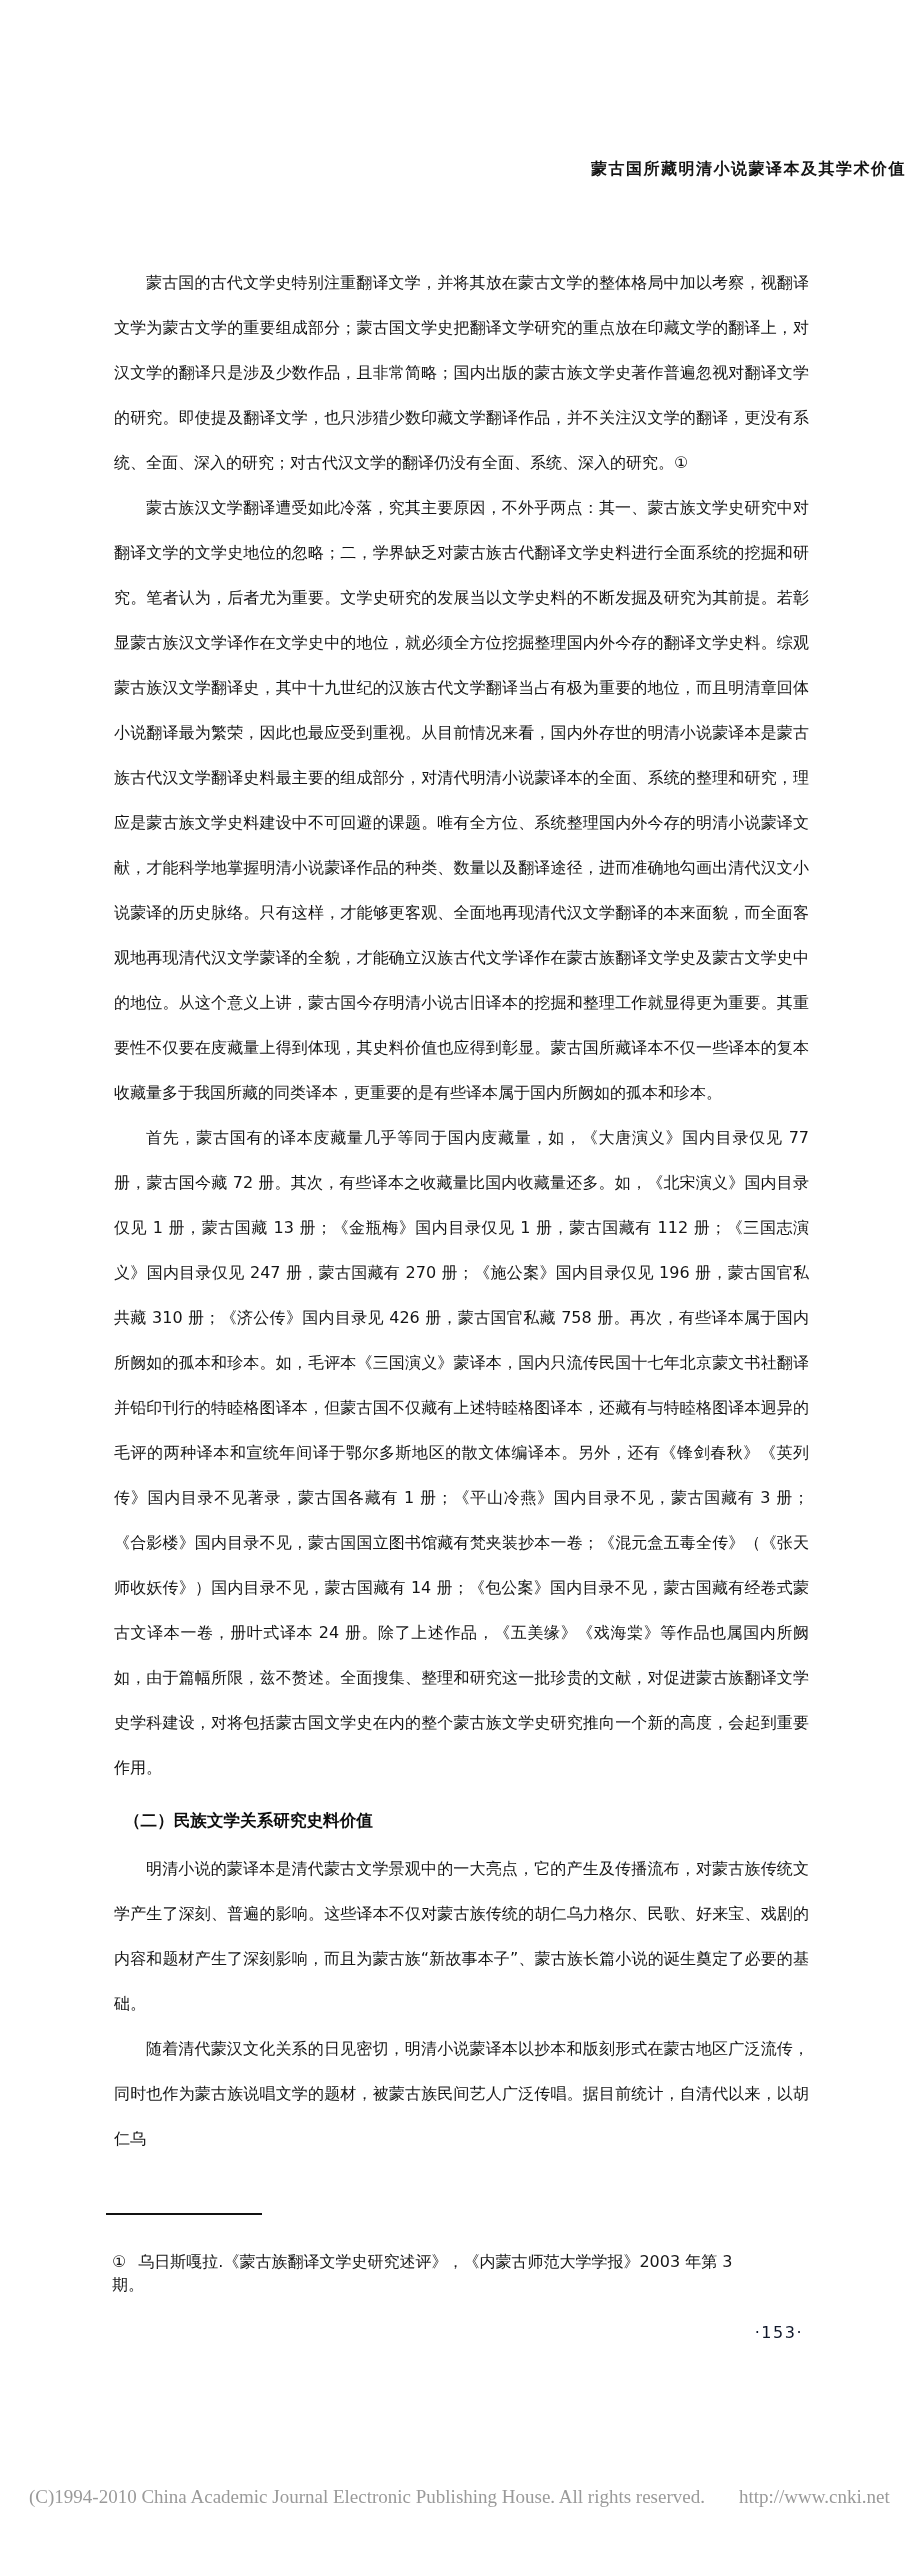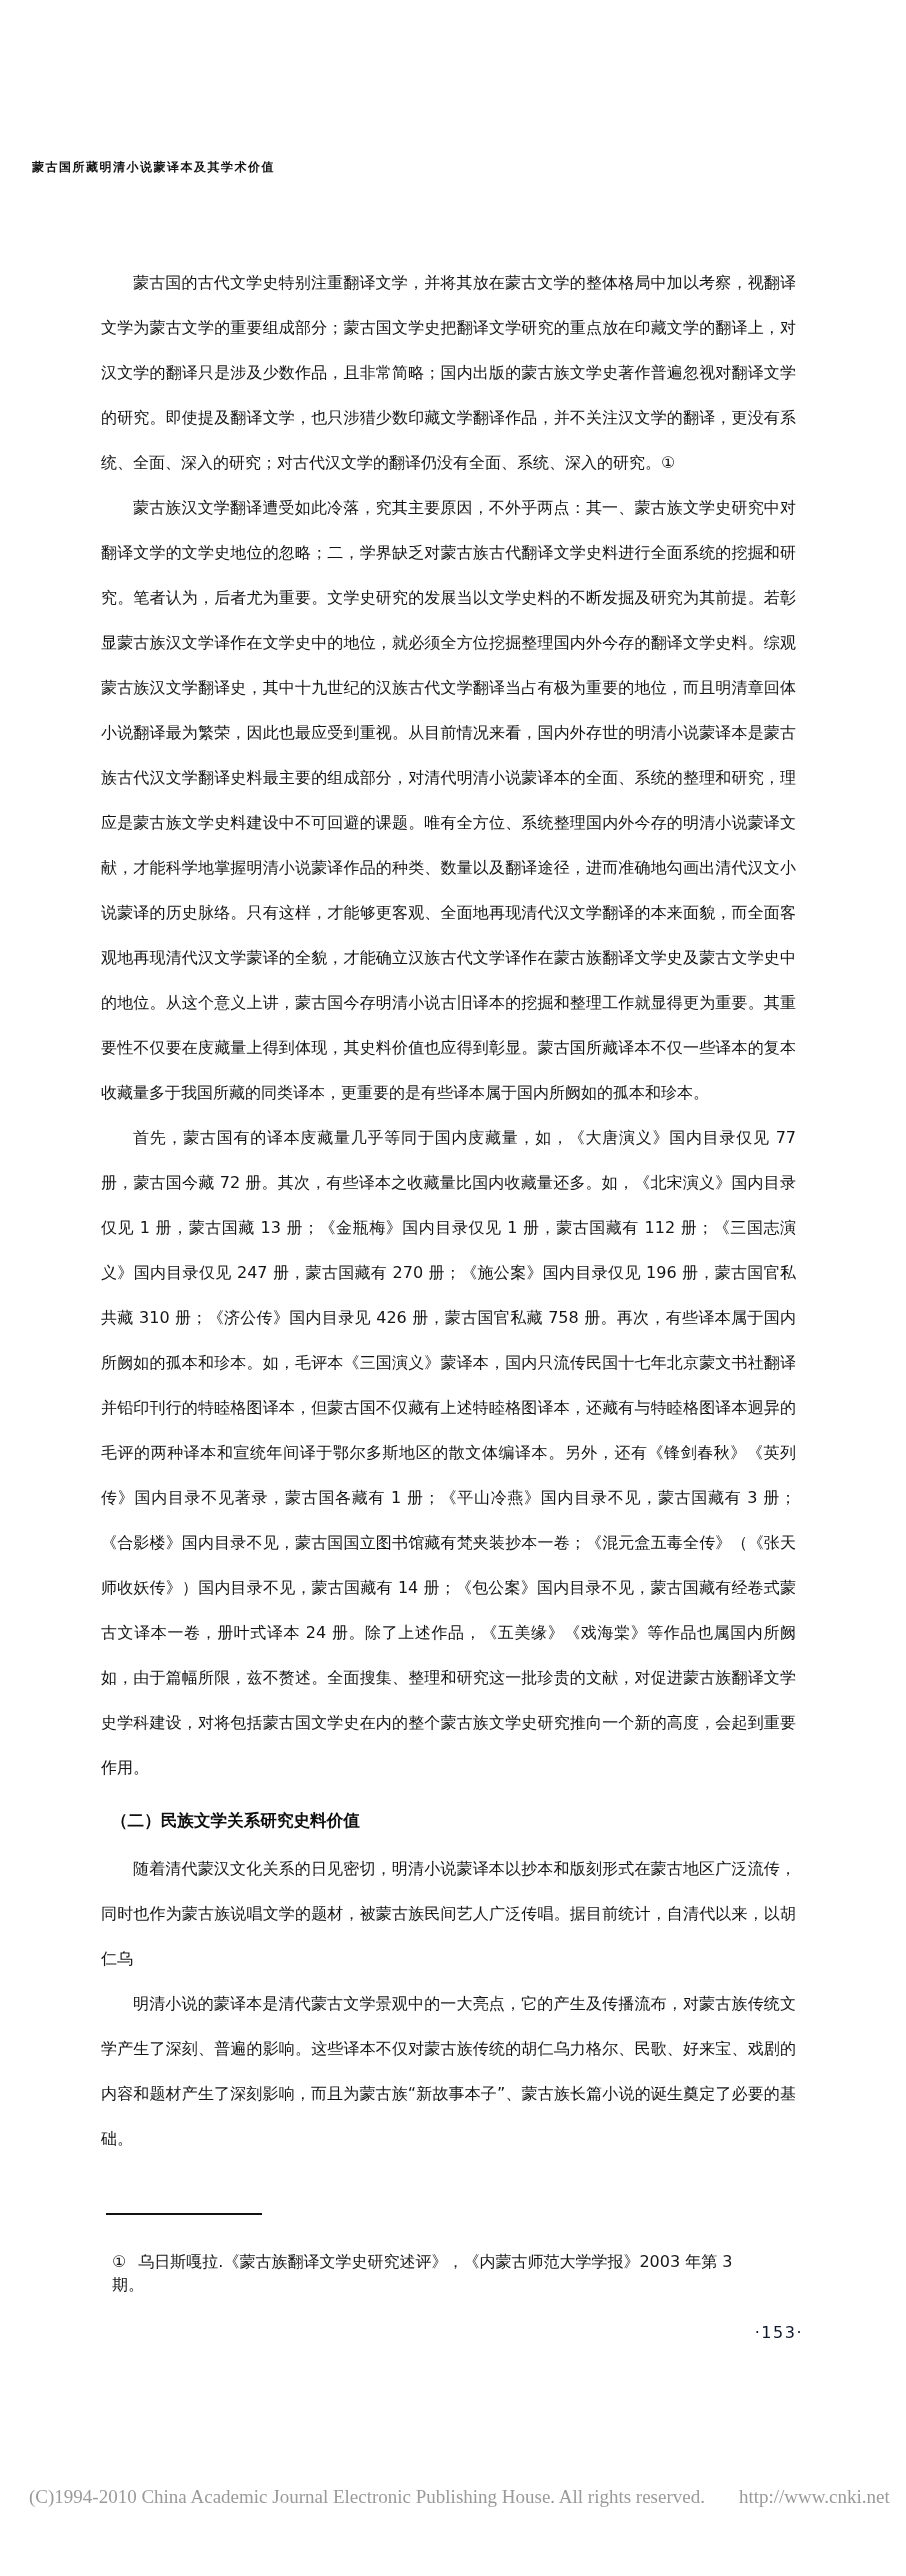--- a/index.html
+++ b/index.html
@@ -11,31 +11,30 @@
     height:2576px;
     background:#ffffff;
     color:#161616;
     overflow:hidden;
   }
   .running-head {
     position:absolute;
     top:159px;
     left:0;
     width:100%;
-    text-align:left;
-    font-size:12px;
+    text-align:right;
+    font-size:16px;
     font-weight:bold;
     letter-spacing:1.5px;
     color:#141414;
-    padding-left:32px;
   }
   .article {
     position:absolute;
     top:260px;
-    left:101px;
+    left:114px;
     width:695px;
     font-size:16px;
     line-height:45px;
     text-align:justify;
     text-justify:inter-ideograph;
     color:#141414;
   }
   .article p {
     text-indent:2em;
     margin:0;
@@ -91,22 +90,22 @@
 
 <div class="page">
 
   <div class="running-head">蒙古国所藏明清小说蒙译本及其学术价值</div>
 
   <div class="article">
     <p>蒙古国的古代文学史特别注重翻译文学，并将其放在蒙古文学的整体格局中加以考察，视翻译文学为蒙古文学的重要组成部分；蒙古国文学史把翻译文学研究的重点放在印藏文学的翻译上，对汉文学的翻译只是涉及少数作品，且非常简略；国内出版的蒙古族文学史著作普遍忽视对翻译文学的研究。即使提及翻译文学，也只涉猎少数印藏文学翻译作品，并不关注汉文学的翻译，更没有系统、全面、深入的研究；对古代汉文学的翻译仍没有全面、系统、深入的研究。①</p>
     <p>蒙古族汉文学翻译遭受如此冷落，究其主要原因，不外乎两点：其一、蒙古族文学史研究中对翻译文学的文学史地位的忽略；二，学界缺乏对蒙古族古代翻译文学史料进行全面系统的挖掘和研究。笔者认为，后者尤为重要。文学史研究的发展当以文学史料的不断发掘及研究为其前提。若彰显蒙古族汉文学译作在文学史中的地位，就必须全方位挖掘整理国内外今存的翻译文学史料。综观蒙古族汉文学翻译史，其中十九世纪的汉族古代文学翻译当占有极为重要的地位，而且明清章回体小说翻译最为繁荣，因此也最应受到重视。从目前情况来看，国内外存世的明清小说蒙译本是蒙古族古代汉文学翻译史料最主要的组成部分，对清代明清小说蒙译本的全面、系统的整理和研究，理应是蒙古族文学史料建设中不可回避的课题。唯有全方位、系统整理国内外今存的明清小说蒙译文献，才能科学地掌握明清小说蒙译作品的种类、数量以及翻译途径，进而准确地勾画出清代汉文小说蒙译的历史脉络。只有这样，才能够更客观、全面地再现清代汉文学翻译的本来面貌，而全面客观地再现清代汉文学蒙译的全貌，才能确立汉族古代文学译作在蒙古族翻译文学史及蒙古文学史中的地位。从这个意义上讲，蒙古国今存明清小说古旧译本的挖掘和整理工作就显得更为重要。其重要性不仅要在庋藏量上得到体现，其史料价值也应得到彰显。蒙古国所藏译本不仅一些译本的复本收藏量多于我国所藏的同类译本，更重要的是有些译本属于国内所阙如的孤本和珍本。</p>
     <p>首先，蒙古国有的译本庋藏量几乎等同于国内庋藏量，如，《大唐演义》国内目录仅见 77 册，蒙古国今藏 72 册。其次，有些译本之收藏量比国内收藏量还多。如，《北宋演义》国内目录仅见 1 册，蒙古国藏 13 册；《金瓶梅》国内目录仅见 1 册，蒙古国藏有 112 册；《三国志演义》国内目录仅见 247 册，蒙古国藏有 270 册；《施公案》国内目录仅见 196 册，蒙古国官私共藏 310 册；《济公传》国内目录见 426 册，蒙古国官私藏 758 册。再次，有些译本属于国内所阙如的孤本和珍本。如，毛评本《三国演义》蒙译本，国内只流传民国十七年北京蒙文书社翻译并铅印刊行的特睦格图译本，但蒙古国不仅藏有上述特睦格图译本，还藏有与特睦格图译本迥异的毛评的两种译本和宣统年间译于鄂尔多斯地区的散文体编译本。另外，还有《锋剑春秋》《英列传》国内目录不见著录，蒙古国各藏有 1 册；《平山冷燕》国内目录不见，蒙古国藏有 3 册；《合影楼》国内目录不见，蒙古国国立图书馆藏有梵夹装抄本一卷；《混元盒五毒全传》（《张天师收妖传》）国内目录不见，蒙古国藏有 14 册；《包公案》国内目录不见，蒙古国藏有经卷式蒙古文译本一卷，册叶式译本 24 册。除了上述作品，《五美缘》《戏海棠》等作品也属国内所阙如，由于篇幅所限，兹不赘述。全面搜集、整理和研究这一批珍贵的文献，对促进蒙古族翻译文学史学科建设，对将包括蒙古国文学史在内的整个蒙古族文学史研究推向一个新的高度，会起到重要作用。</p>
     <h2>（二）民族文学关系研究史料价值</h2>
+    <p>明清小说的蒙译本是清代蒙古文学景观中的一大亮点，它的产生及传播流布，对蒙古族传统文学产生了深刻、普遍的影响。这些译本不仅对蒙古族传统的胡仁乌力格尔、民歌、好来宝、戏剧的内容和题材产生了深刻影响，而且为蒙古族“新故事本子”、蒙古族长篇小说的诞生奠定了必要的基础。</p>
     <p>随着清代蒙汉文化关系的日见密切，明清小说蒙译本以抄本和版刻形式在蒙古地区广泛流传，同时也作为蒙古族说唱文学的题材，被蒙古族民间艺人广泛传唱。据目前统计，自清代以来，以胡仁乌</p>
-    <p>明清小说的蒙译本是清代蒙古文学景观中的一大亮点，它的产生及传播流布，对蒙古族传统文学产生了深刻、普遍的影响。这些译本不仅对蒙古族传统的胡仁乌力格尔、民歌、好来宝、戏剧的内容和题材产生了深刻影响，而且为蒙古族“新故事本子”、蒙古族长篇小说的诞生奠定了必要的基础。</p>
   </div>
 
   <div class="footnote-rule"></div>
 
   <div class="footnote">
     <span class="fn-marker">①</span><span>乌日斯嘎拉.《蒙古族翻译文学史研究述评》，《内蒙古师范大学学报》2003 年第 3 期。</span>
   </div>
 
   <div class="page-number">·153·</div>
 

